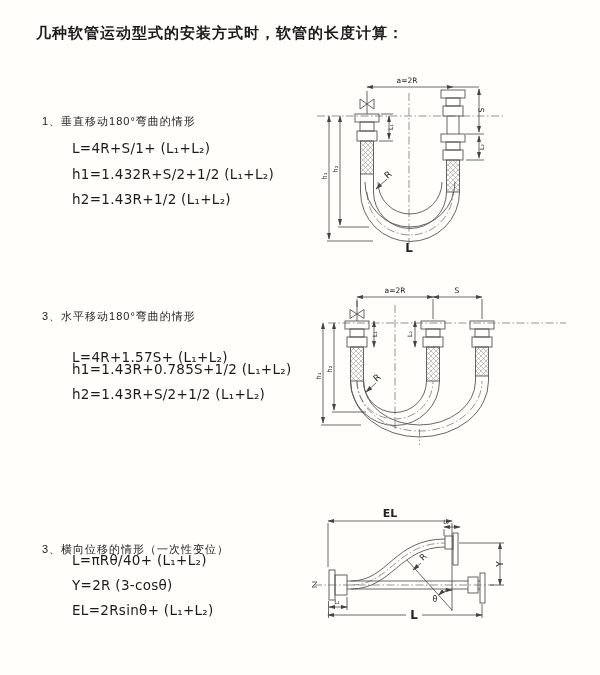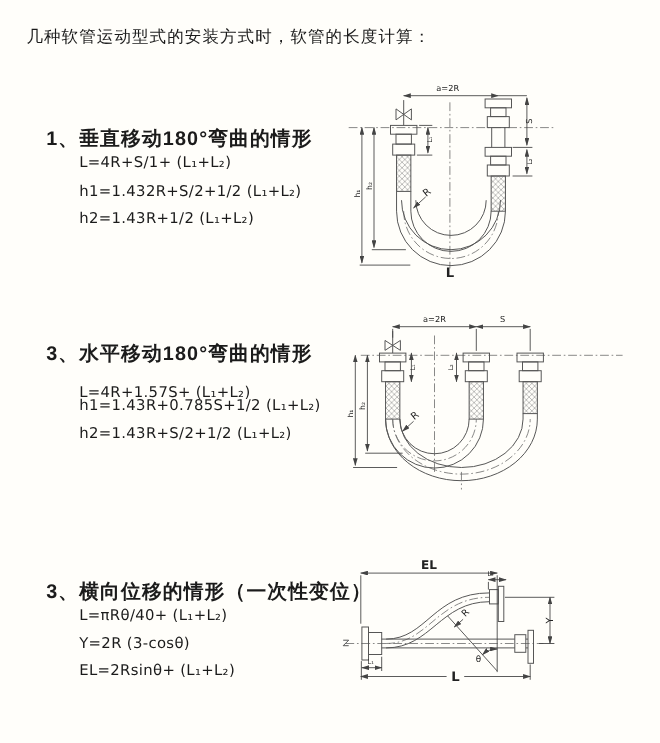--- a/index.html
+++ b/index.html
@@ -6,25 +6,25 @@
   body {
     width:600px; height:675px;
     background:#fffefa;
     font-family:"Liberation Sans","DejaVu Sans",sans-serif;
     color:#1b1b1b;
     position:relative;
     overflow:hidden;
   }
   .abs { position:absolute; }
   .title {
-    left:24px; top:24px;
-    font-size:15px; font-weight:normal; letter-spacing:1px;text-align:right;
+    left:36px; top:24px;
+    font-size:15px; font-weight:bold; letter-spacing:1px;text-align:right;
   }
   .sec-heading {
-    font-size:18px; font-weight:bold; letter-spacing:1px;
+    font-size:11px; font-weight:normal; letter-spacing:1px;
   }
   .formula {
     font-family:"DejaVu Sans","Liberation Sans",sans-serif;
     font-size:13.5px; font-weight:500; letter-spacing:0.3px;
   }
   svg text {
     font-family:"DejaVu Sans","Liberation Sans",sans-serif;
     fill:#222;
   }
   .draw { stroke:#555; stroke-width:0.9; fill:none; }
@@ -39,21 +39,21 @@
 <div class="abs sec-heading" style="left:42px;top:114px">1、垂直移动180°弯曲的情形</div>
 <div class="abs formula" style="left:72px;top:140px">L=4R+S/1+ (L₁+L₂)</div>
 <div class="abs formula" style="left:72px;top:166px">h1=1.432R+S/2+1/2 (L₁+L₂)</div>
 <div class="abs formula" style="left:72px;top:191px">h2=1.43R+1/2 (L₁+L₂)</div>
 
 <div class="abs sec-heading" style="left:42px;top:309px">3、水平移动180°弯曲的情形</div>
 <div class="abs formula" style="left:72px;top:349px">L=4R+1.57S+ (L₁+L₂)</div>
 <div class="abs formula" style="left:72px;top:361px">h1=1.43R+0.785S+1/2 (L₁+L₂)</div>
 <div class="abs formula" style="left:72px;top:386px">h2=1.43R+S/2+1/2 (L₁+L₂)</div>
 
-<div class="abs sec-heading" style="left:42px;top:526px">3、横向位移的情形（一次性变位）</div>
+<div class="abs sec-heading" style="left:42px;top:542px">3、横向位移的情形（一次性变位）</div>
 <div class="abs formula" style="left:72px;top:552px">L=πRθ/40+ (L₁+L₂)</div>
 <div class="abs formula" style="left:72px;top:577px">Y=2R (3-cosθ)</div>
 <div class="abs formula" style="left:72px;top:602px">EL=2Rsinθ+ (L₁+L₂)</div>
 
 <svg class="abs" style="left:303px;top:70px" width="240" height="190" viewBox="0 0 240 190">
   <defs>
     <pattern id="p1" patternUnits="userSpaceOnUse" width="5" height="5">
       <path d="M0,5 L5,0 M0,0 L5,5" stroke="#888" stroke-width="0.5"></path>
     </pattern>
     <marker id="ar1" viewBox="0 0 10 6" refX="9" refY="3" markerWidth="9" markerHeight="5.4" orient="auto-start-reverse">

